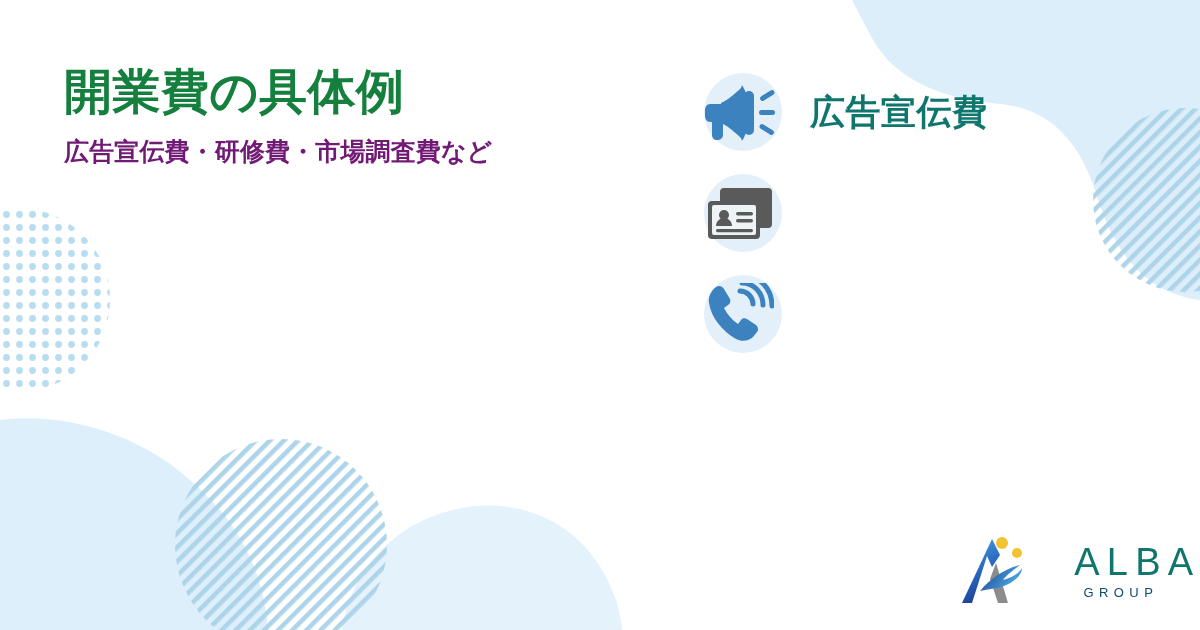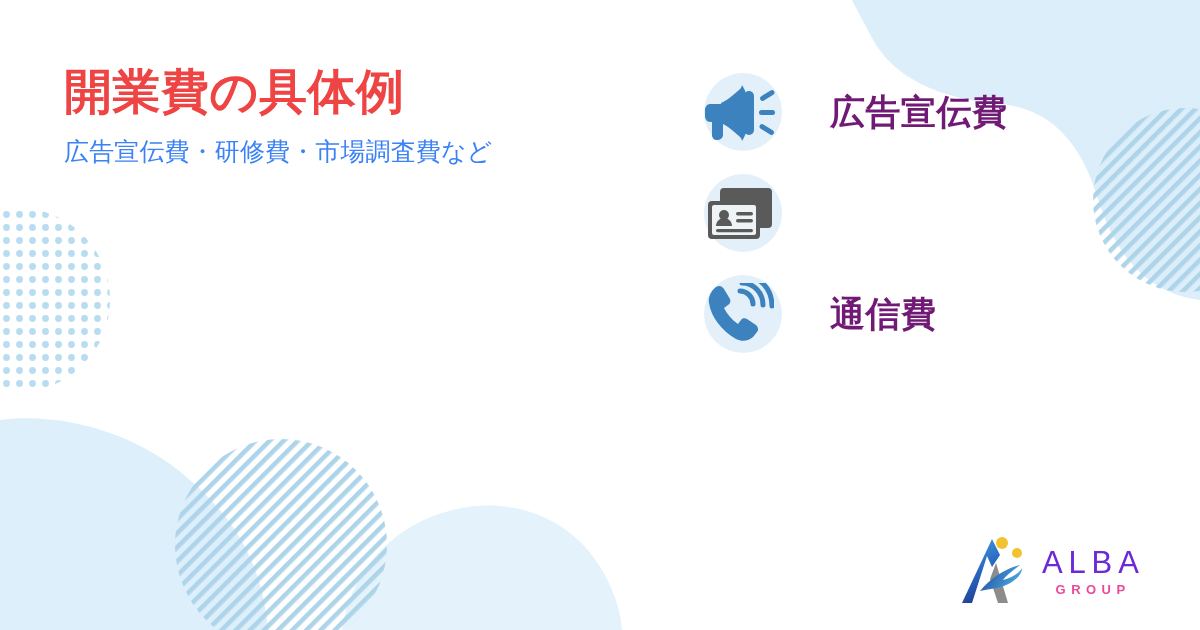--- a/index.html
+++ b/index.html
@@ -31,29 +31,29 @@
     left: 64px;
     top: 64px;
     width: 600px;
   }
   .headline {
     margin: 0;
     font-size: 48px;
     line-height: 1.18;
     font-weight: 700;
     letter-spacing: 0.01em;
-    color: #ef4444;
+    color: #15803d;
   }
   .subheadline {
     margin: 14px 0 0 0;
     font-size: 25px;
     line-height: 1.3;
-    font-weight: 400;
+    font-weight: 700;
     letter-spacing: 0.005em;
-    color: #3b82f6;
+    color: #701a75;
   }
 
   
   .item-list {
     position: absolute;
     left: 690px;
     top: 62px;
     width: 470px;
   }
   .list-item {
@@ -80,55 +80,56 @@
     background: #e3f0fa;
   }
   .item-icon-wrap svg {
     position: relative;
     z-index: 2;
   }
   .item-label {
     font-size: 35px;
     font-weight: 700;
     letter-spacing: 0.015em;
-    color: #701a75;
+    color: #0f766e;
     white-space: nowrap;
-    margin-left: 40px;
+    margin-left: 20px;
   }
 
   
   .logo {
     position: absolute;
     left: 962px;
     top: 533px;
     display: flex;
     align-items: center;
   }
   .logo-mark { flex: 0 0 auto; }
   .logo-text {
     margin-left: 8px;
     display: flex;
     flex-direction: column;
     align-items: center;
   }
   .logo-word {
-    font-size: 31px;
+    font-size: 38px;
     line-height: 1;
     font-weight: 400;
     letter-spacing: 0.19em;
-    color: #6d28d9;
+    color: #0f766e;
     text-indent: 0.19em;
+    margin-left: 31px;
   }
   .logo-sub {
     margin-top: 5px;
     font-size: 13px;
     line-height: 1;
-    font-weight: 700;
+    font-weight: 400;
     letter-spacing: 0.42em;
-    color: #ec4899;
+    color: #0c4a6e;
     text-indent: 0.42em;
   }
 </style>
 </head>
 <body>
 
 <div id="canvas">
 
   <div class="bg-layer">
     <svg class="bg-svg" width="1200" height="630" viewBox="0 0 1200 630" xmlns="http://www.w3.org/2000/svg">
@@ -221,21 +222,20 @@
       <div class="item-icon-wrap">
         <div class="icon-disc"></div>
         <svg width="68" height="64" viewBox="0 0 68 64" xmlns="http://www.w3.org/2000/svg">
           <path d="M10 4 C5 8 2 14 3 20 C5 34 16 48 30 56 C36 59 43 58 47 54 L51 49 C53 47 52 44 50 42 L41 36
                    C39 35 36 35 35 37 L32 41 C26 37 21 31 18 25 L22 22 C24 21 25 18 24 16 L18 6 C16 3 13 2 10 4 Z" fill="#3b82bf"></path>
           <path d="M34 8 C41 8 47 14 47 21" fill="none" stroke="#3b82bf" stroke-width="5" stroke-linecap="round"></path>
           <path d="M36 0 C48 0 57 10 57 22" fill="none" stroke="#3b82bf" stroke-width="5" stroke-linecap="round"></path>
           <path d="M38 -7 C54 -7 66 6 66 23" fill="none" stroke="#3b82bf" stroke-width="5" stroke-linecap="round"></path>
         </svg>
       </div>
-      <div class="item-label">通信費</div>
     </div>
 
   </div>
 
   <div class="logo">
     <div class="logo-mark">
       <svg width="66" height="72" viewBox="0 0 66 72" xmlns="http://www.w3.org/2000/svg">
         <defs>
           <linearGradient id="albaBlue" x1="0" y1="0" x2="0.35" y2="1">
             <stop offset="0" stop-color="#4aa8e0"></stop>

